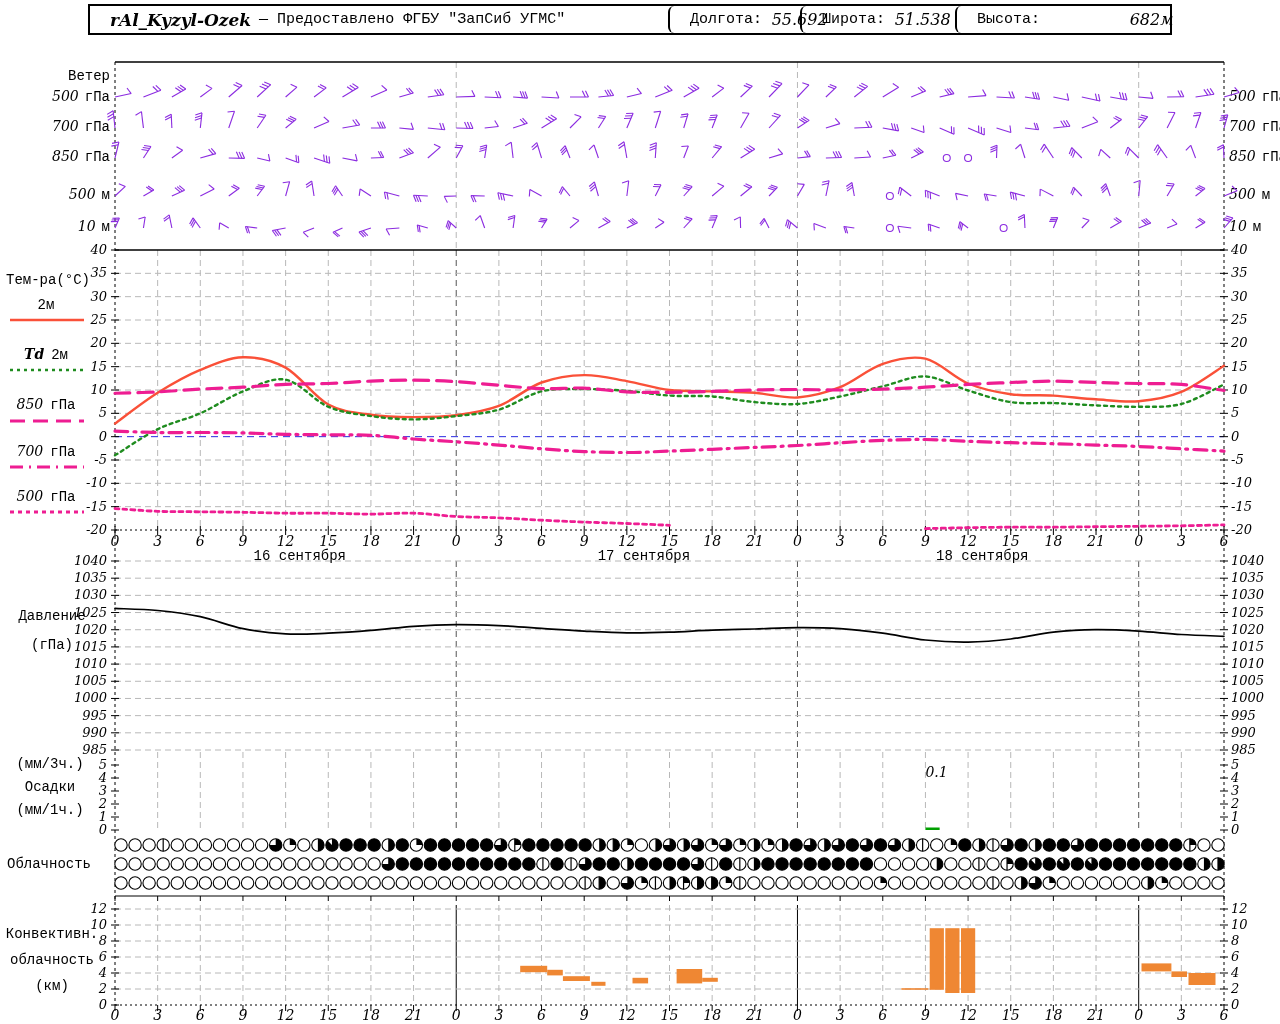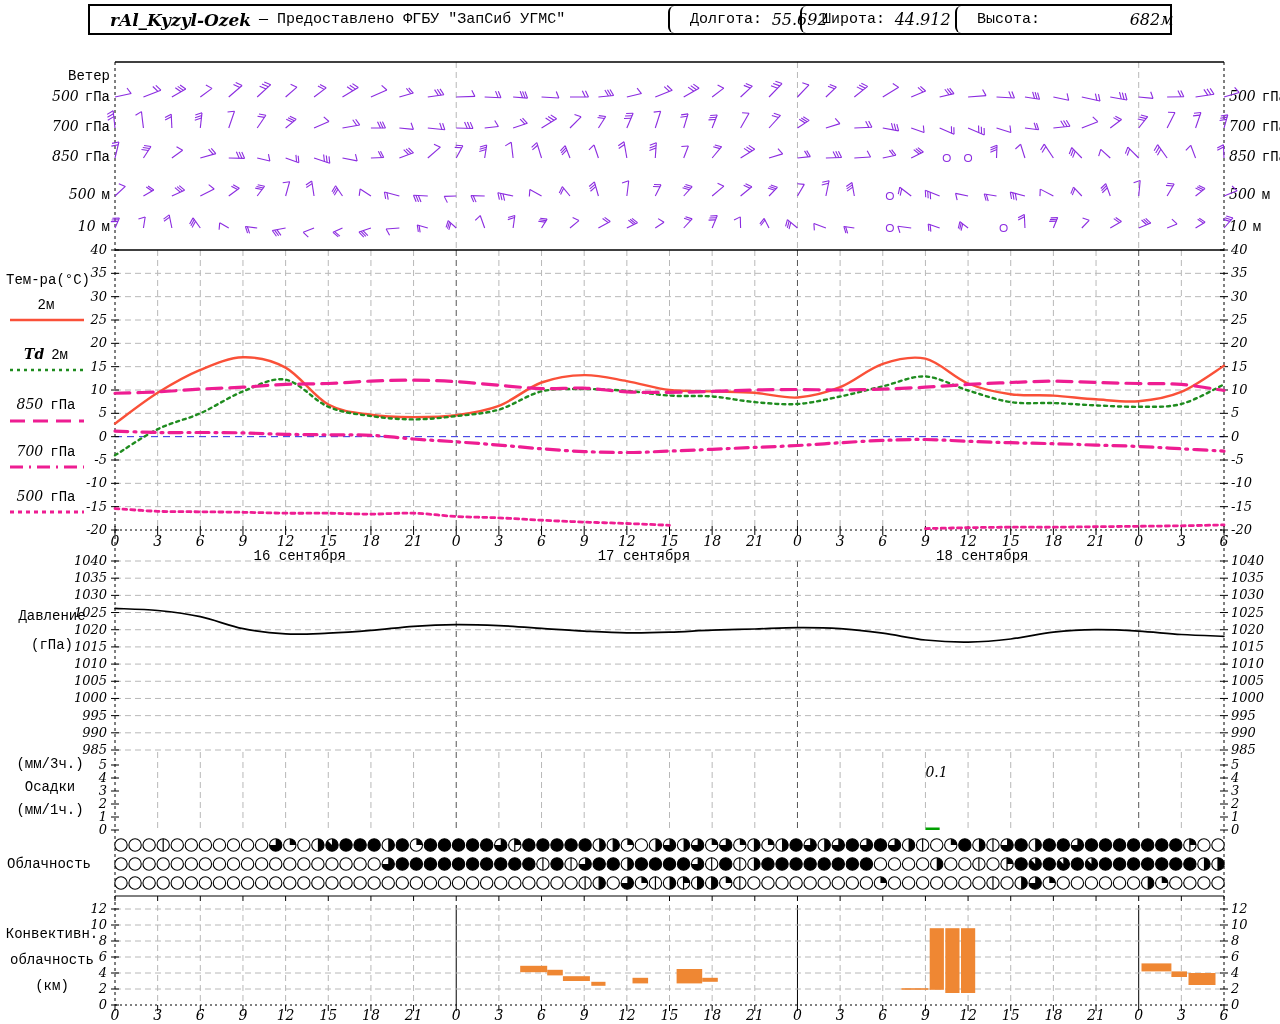--- a/index.html
+++ b/index.html
@@ -1408,21 +1408,21 @@
       <div class="hcell wc1">
         <span class="st">rAl_Kyzyl-Ozek</span>
         <span class="m15">— Предоставлено ФГБУ "ЗапСиб УГМС"</span>
       </div>
       <div class="hcell wc2">
         <span class="m15">Долгота:</span>&nbsp;
         <span class="iser">55.692</span>
       </div>
       <div class="hcell wc3">
         <span class="m15">Широта:</span>&nbsp;
-        <span class="iser">44.912</span>
+        <span class="iser">51.538</span>
       </div>
       <div class="hcell wc4">
         <span class="m15">Высота:</span>&nbsp;
         <span class="iser">682м</span>
       </div>
     </div>
   </div>
 </div>
 
 </body></html>

